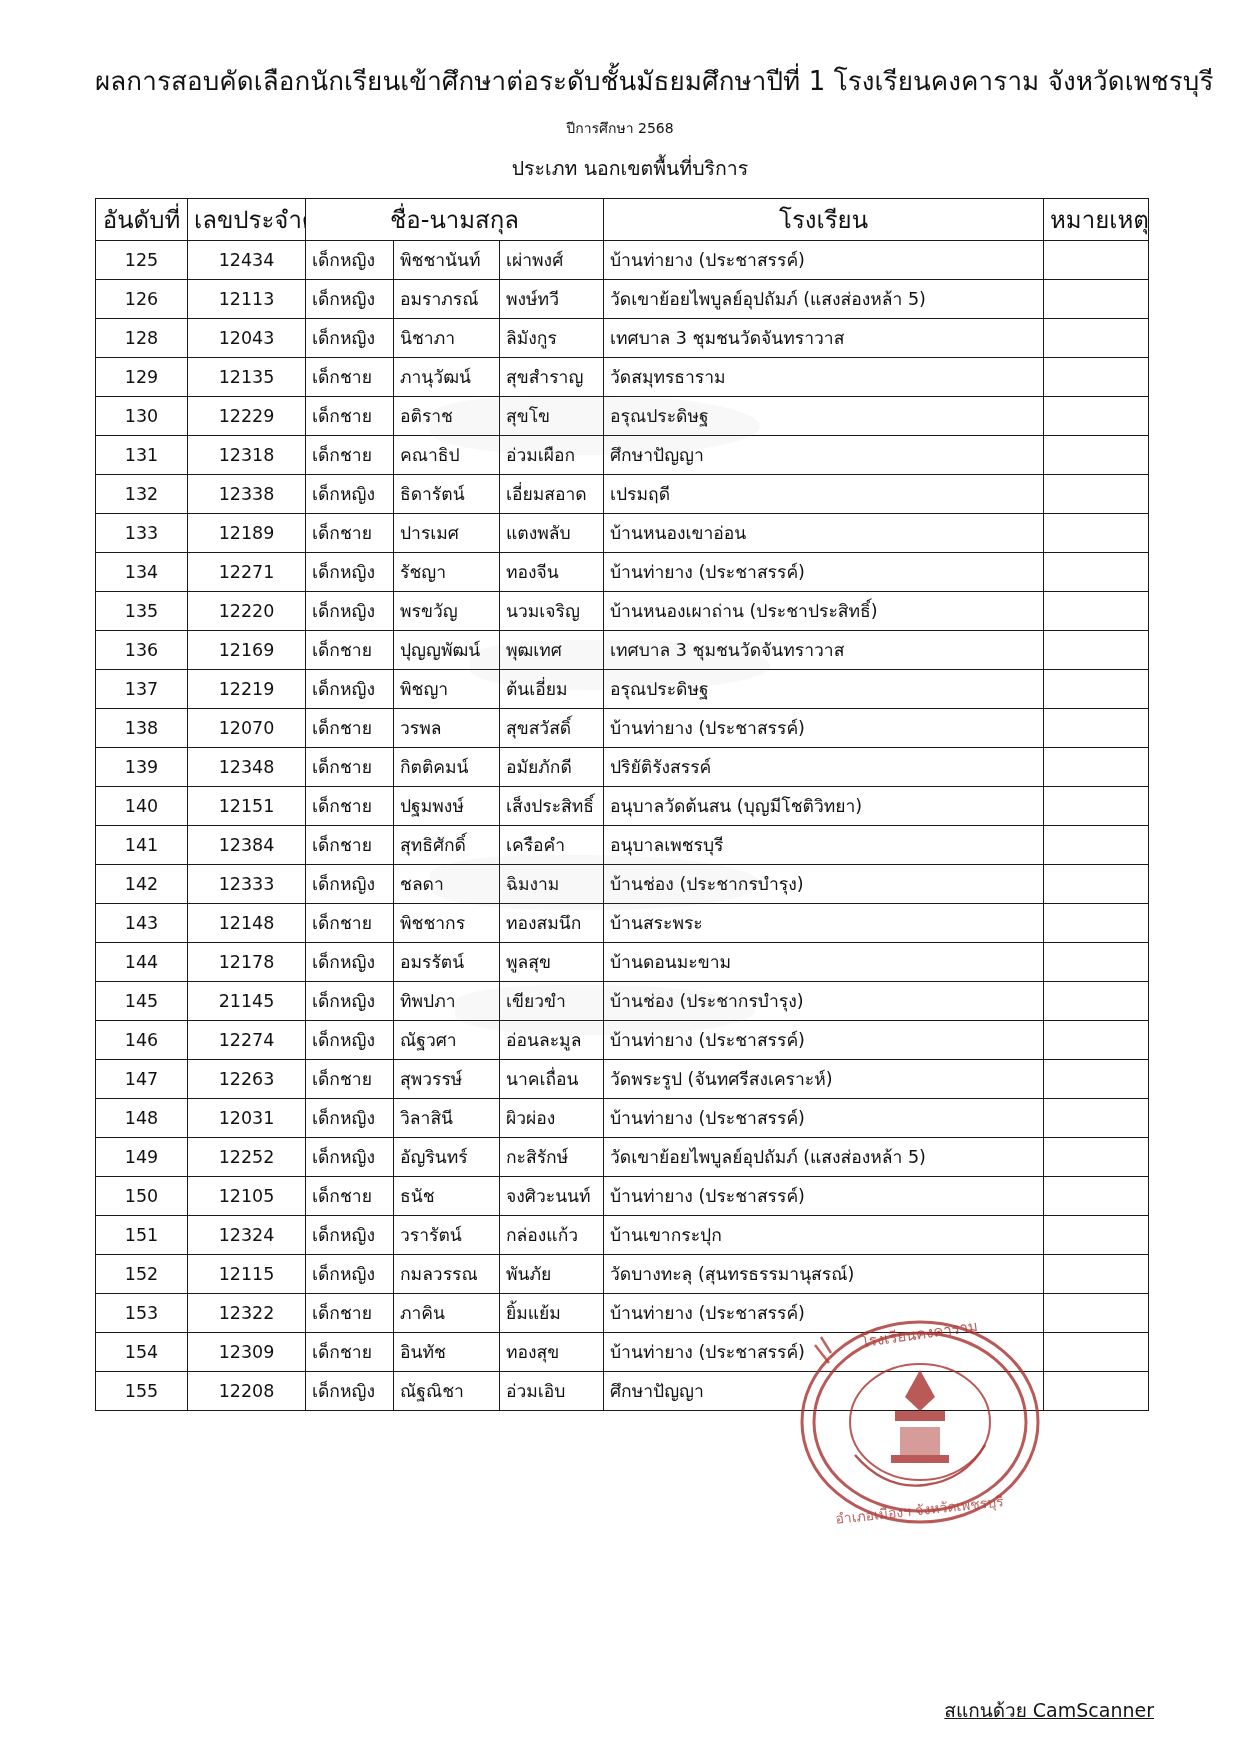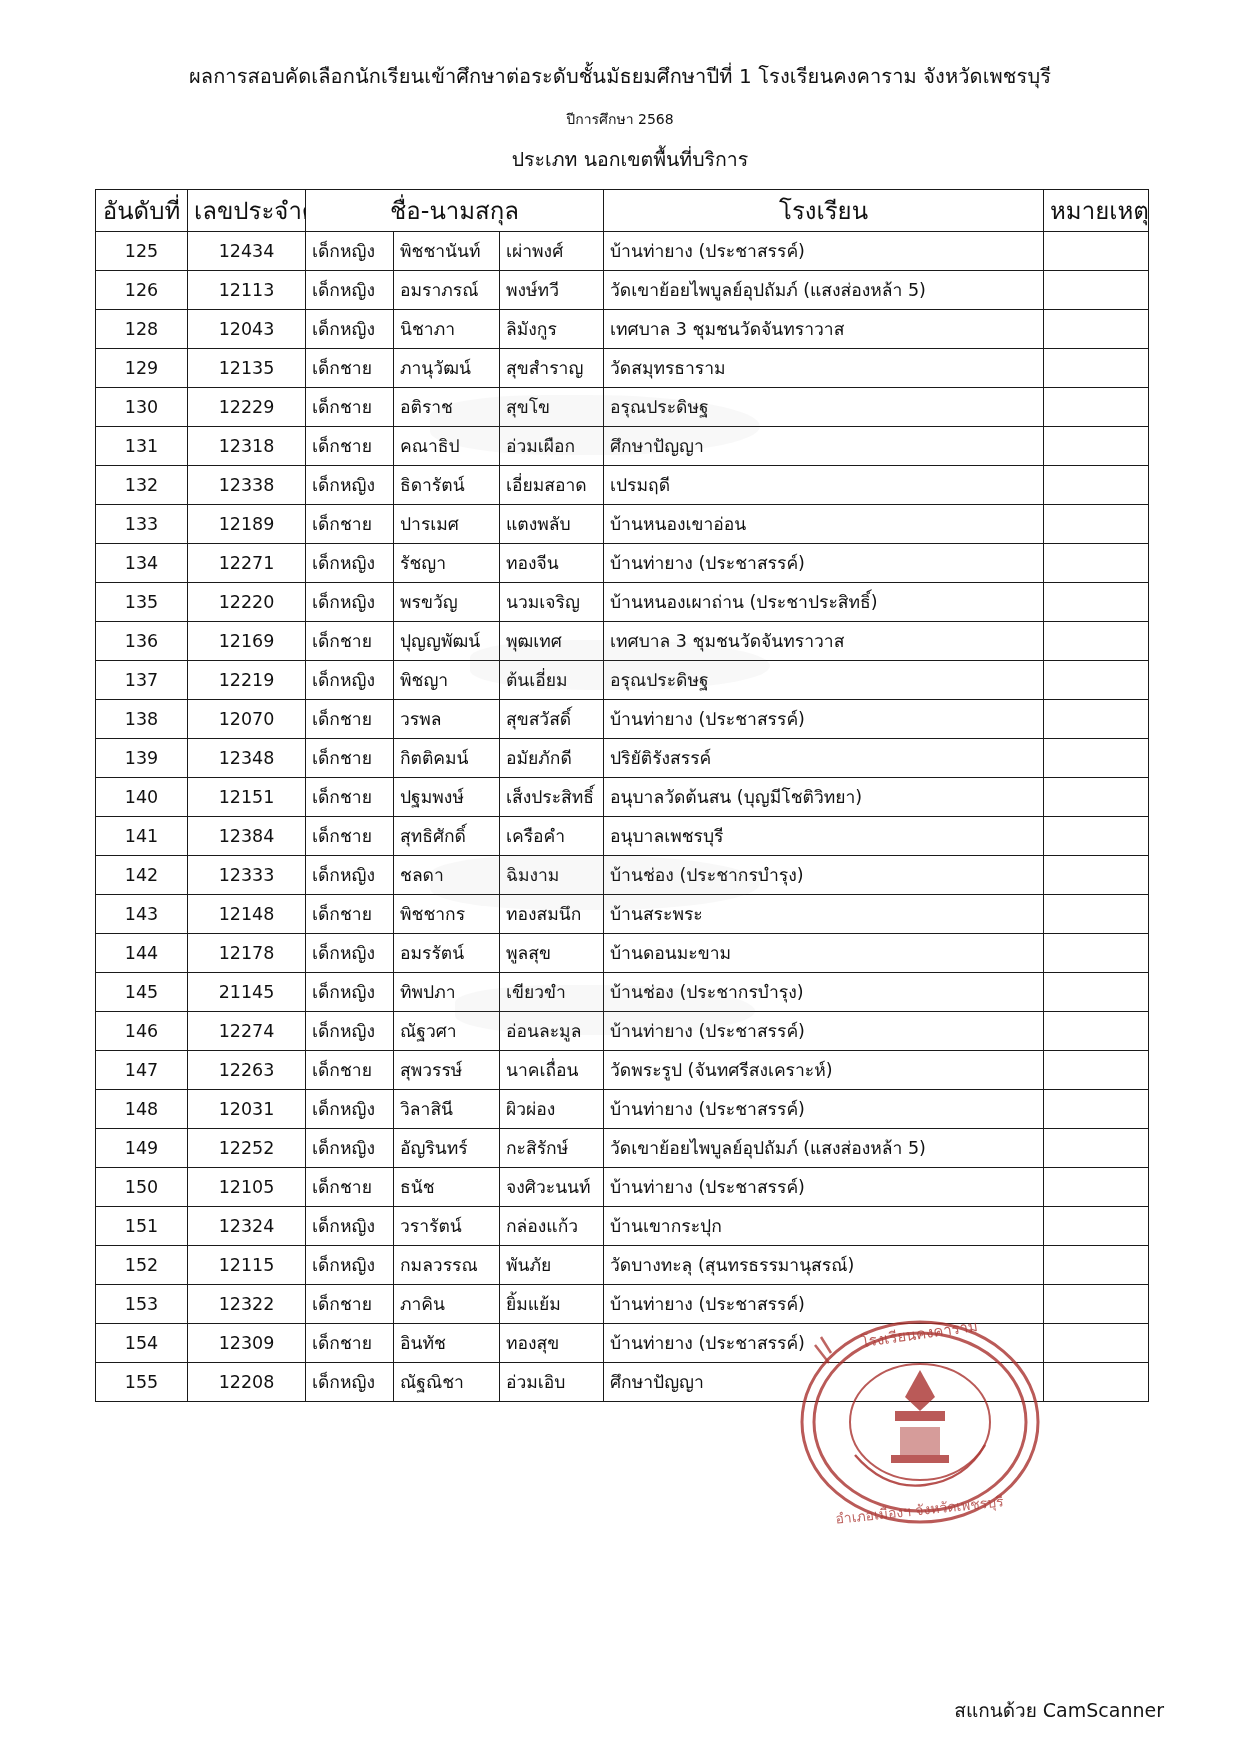--- a/index.html
+++ b/index.html
@@ -19,21 +19,21 @@
     position: relative;
     width: 1240px;
     height: 1755px;
     box-sizing: border-box;
     padding: 60px 95px 0 95px;
   }
   .header {
     text-align: center;
   }
   .header .line1 {
-    font-size: 20px;
+    font-size: 26px;
     letter-spacing: .1px;
     margin-bottom: 16px;
     white-space: nowrap;
   }
   .header .line2 {
     font-size: 14px;
     margin-bottom: 14px;
   }
   .header .line3 {
     font-size: 19.5px;
@@ -73,24 +73,25 @@
   td.rank   { text-align: center; }
   td.id     { text-align: center; }
   td.title  { text-align: left; padding-left: 8px; margin-left: 16px; }
   td.first  { text-align: left; padding-left: 8px; }
   td.last   { text-align: left; padding-left: 6px; }
   td.school { text-align: left; padding-left: 8px; font-size: 17px; }
   td.note   { text-align: center; }
 
   .footer-note {
     position: absolute;
-    right: 76px;
+    right: 86px;
     bottom: 30px;
     font-size: 19px;
     color: #141414;
+    text-decoration: underline;
   }
 
   
   .smudge {
     position: absolute;
     background: rgba(120,125,135,0.055);
     border-radius: 40% 60% 55% 45%;
     pointer-events: none;
   }
   .s1 { left: 430px; top: 395px;  width: 330px; height: 60px; }

